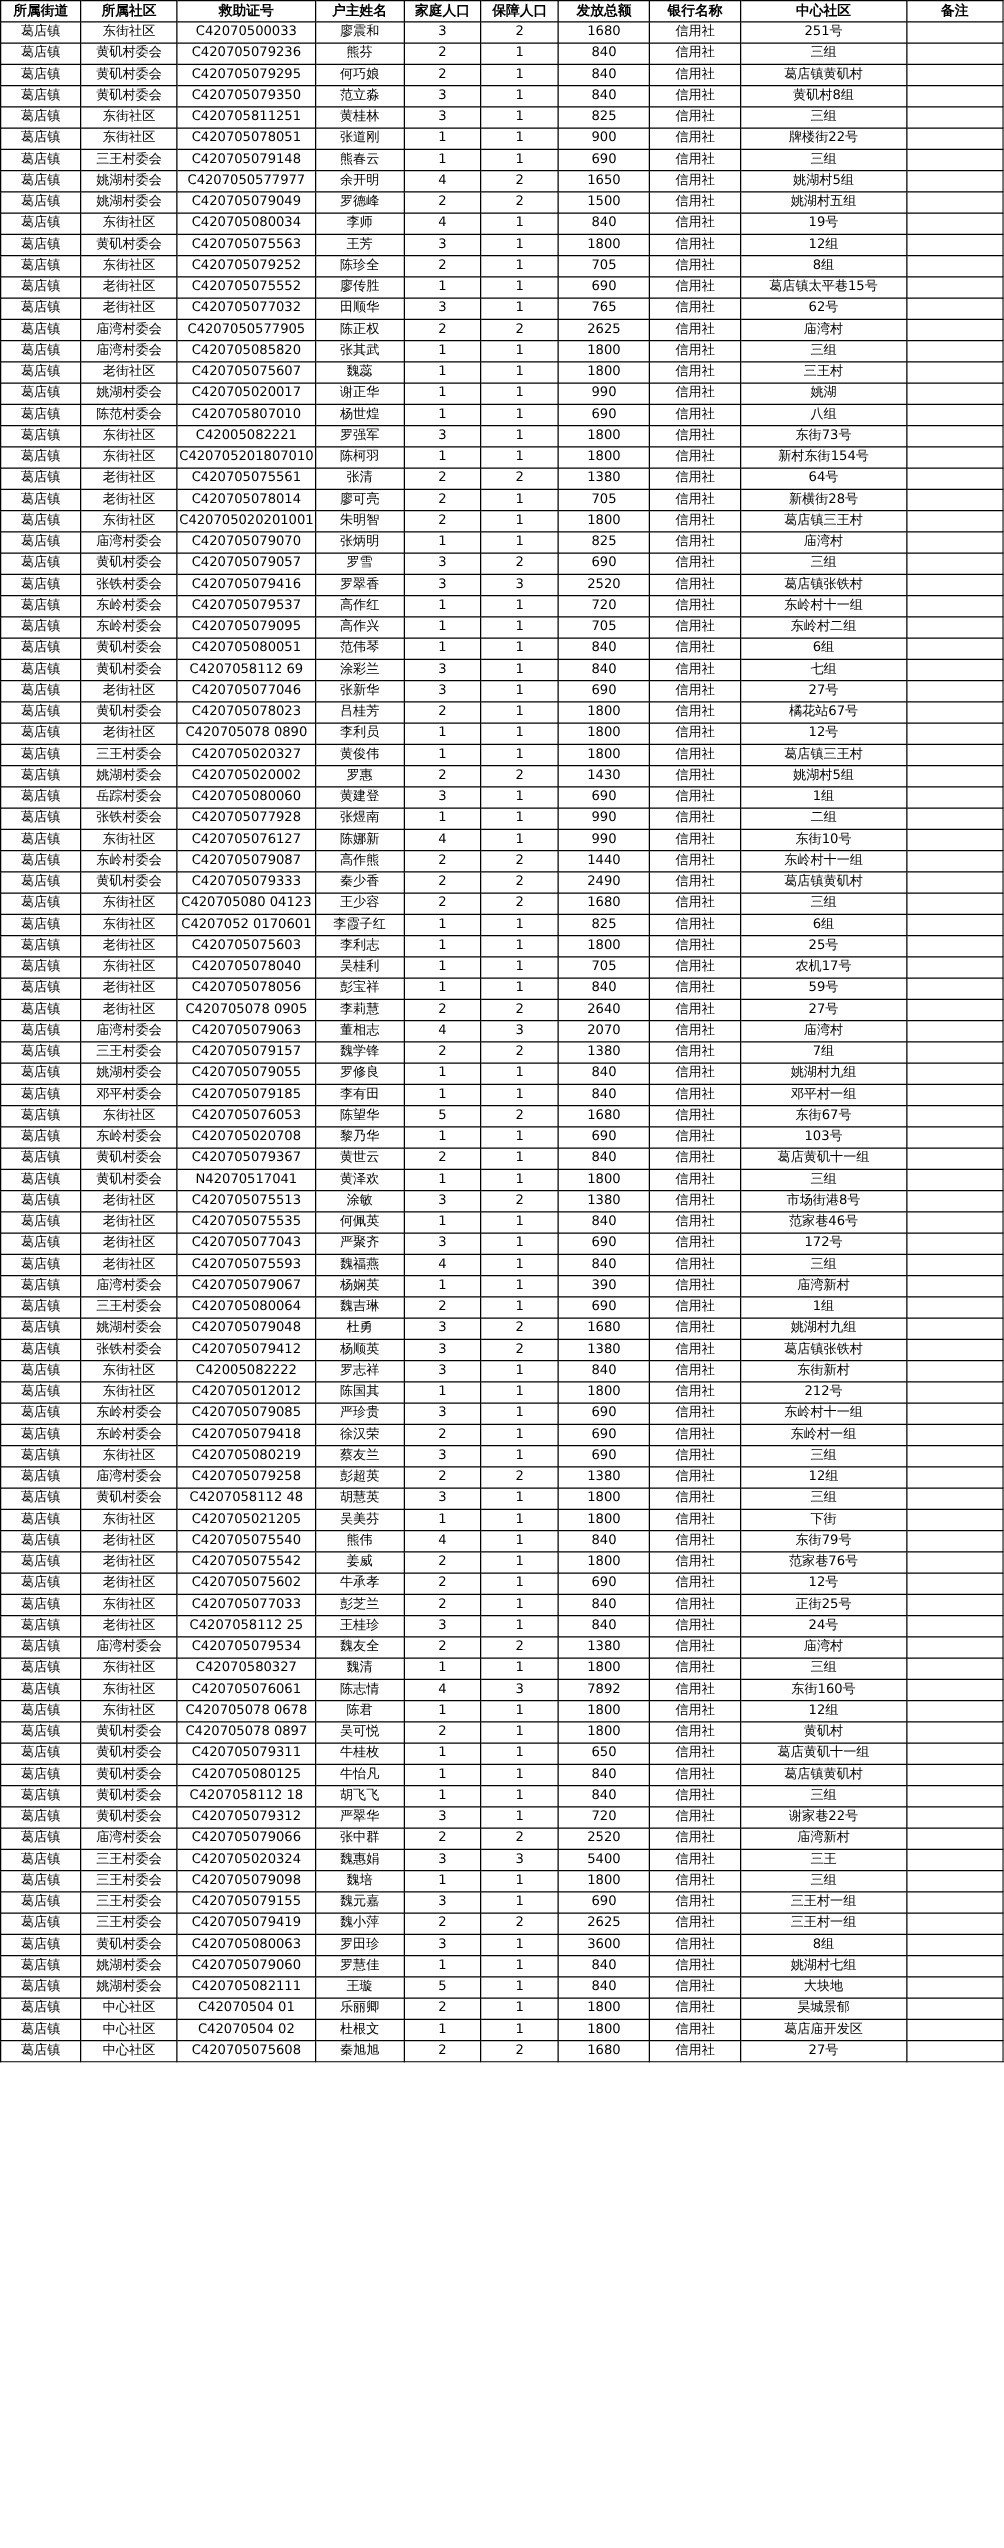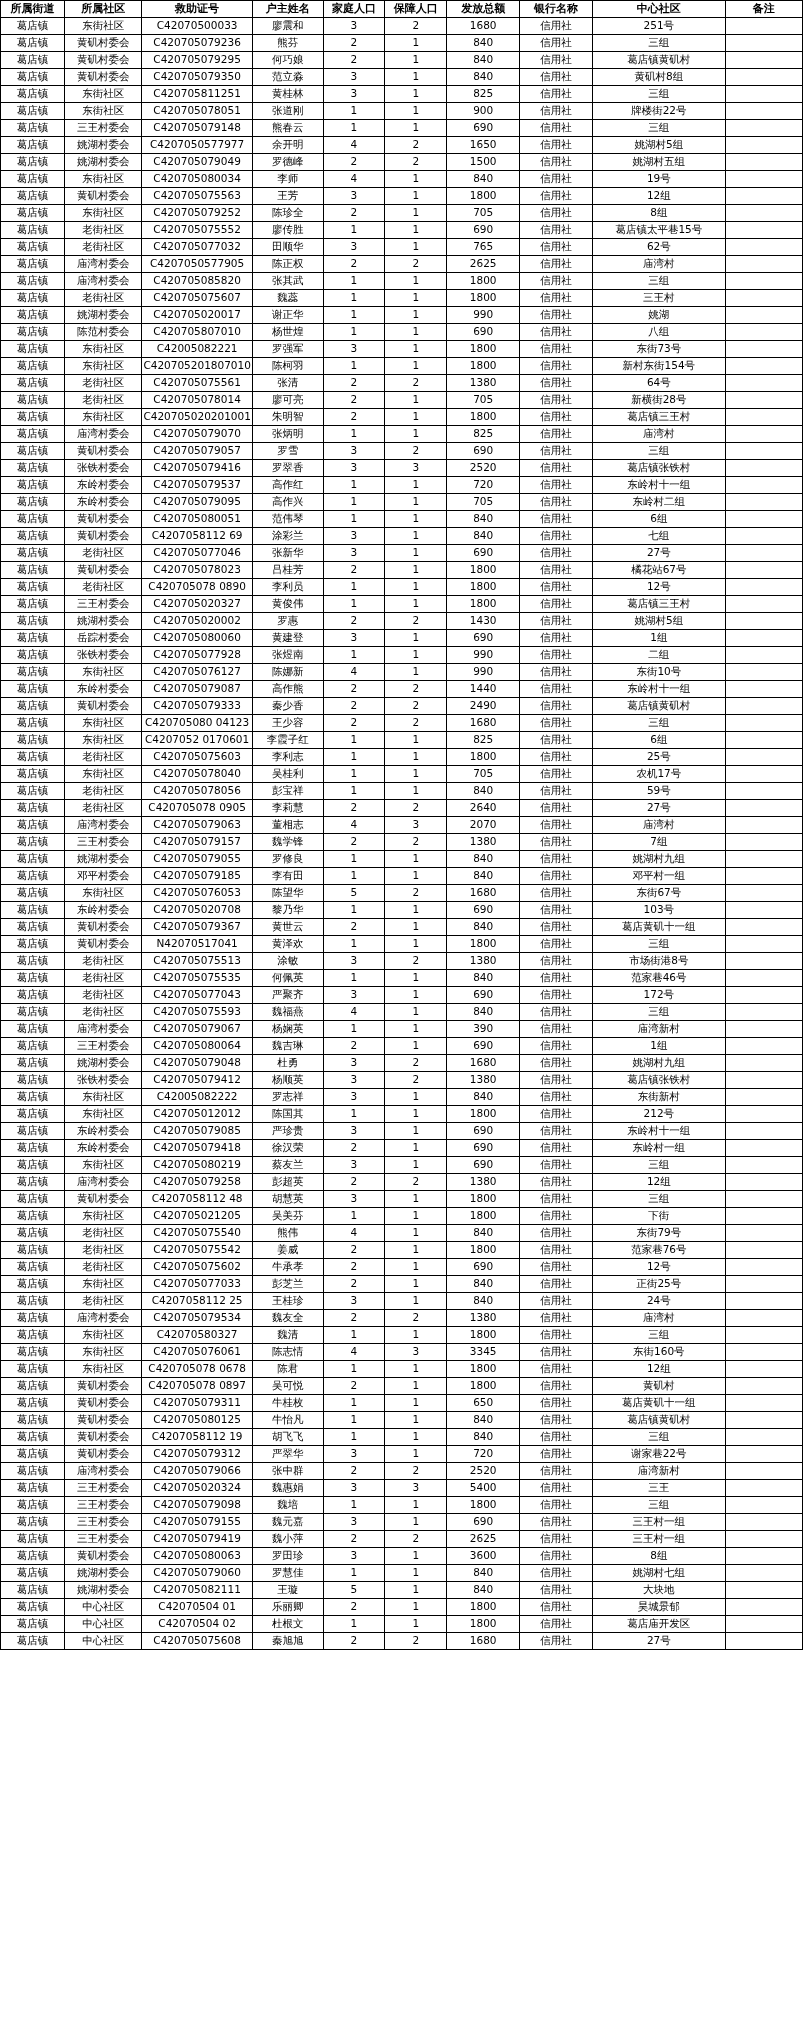--- a/index.html
+++ b/index.html
@@ -1012,21 +1012,21 @@
         <td>三组</td>
         <td></td>
       </tr>
       <tr>
         <td>葛店镇</td>
         <td>东街社区</td>
         <td>C420705076061</td>
         <td>陈志情</td>
         <td>4</td>
         <td>3</td>
-        <td>3345</td>
+        <td>7892</td>
         <td>信用社</td>
         <td>东街160号</td>
         <td></td>
       </tr>
       <tr>
         <td>葛店镇</td>
         <td>东街社区</td>
         <td>C420705078 0678</td>
         <td>陈君</td>
         <td>1</td>
@@ -1068,21 +1068,21 @@
         <td>1</td>
         <td>1</td>
         <td>840</td>
         <td>信用社</td>
         <td>葛店镇黄矶村</td>
         <td></td>
       </tr>
       <tr>
         <td>葛店镇</td>
         <td>黄矶村委会</td>
-        <td>C4207058112 19</td>
+        <td>C4207058112 18</td>
         <td>胡飞飞</td>
         <td>1</td>
         <td>1</td>
         <td>840</td>
         <td>信用社</td>
         <td>三组</td>
         <td></td>
       </tr>
       <tr>
         <td>葛店镇</td>

